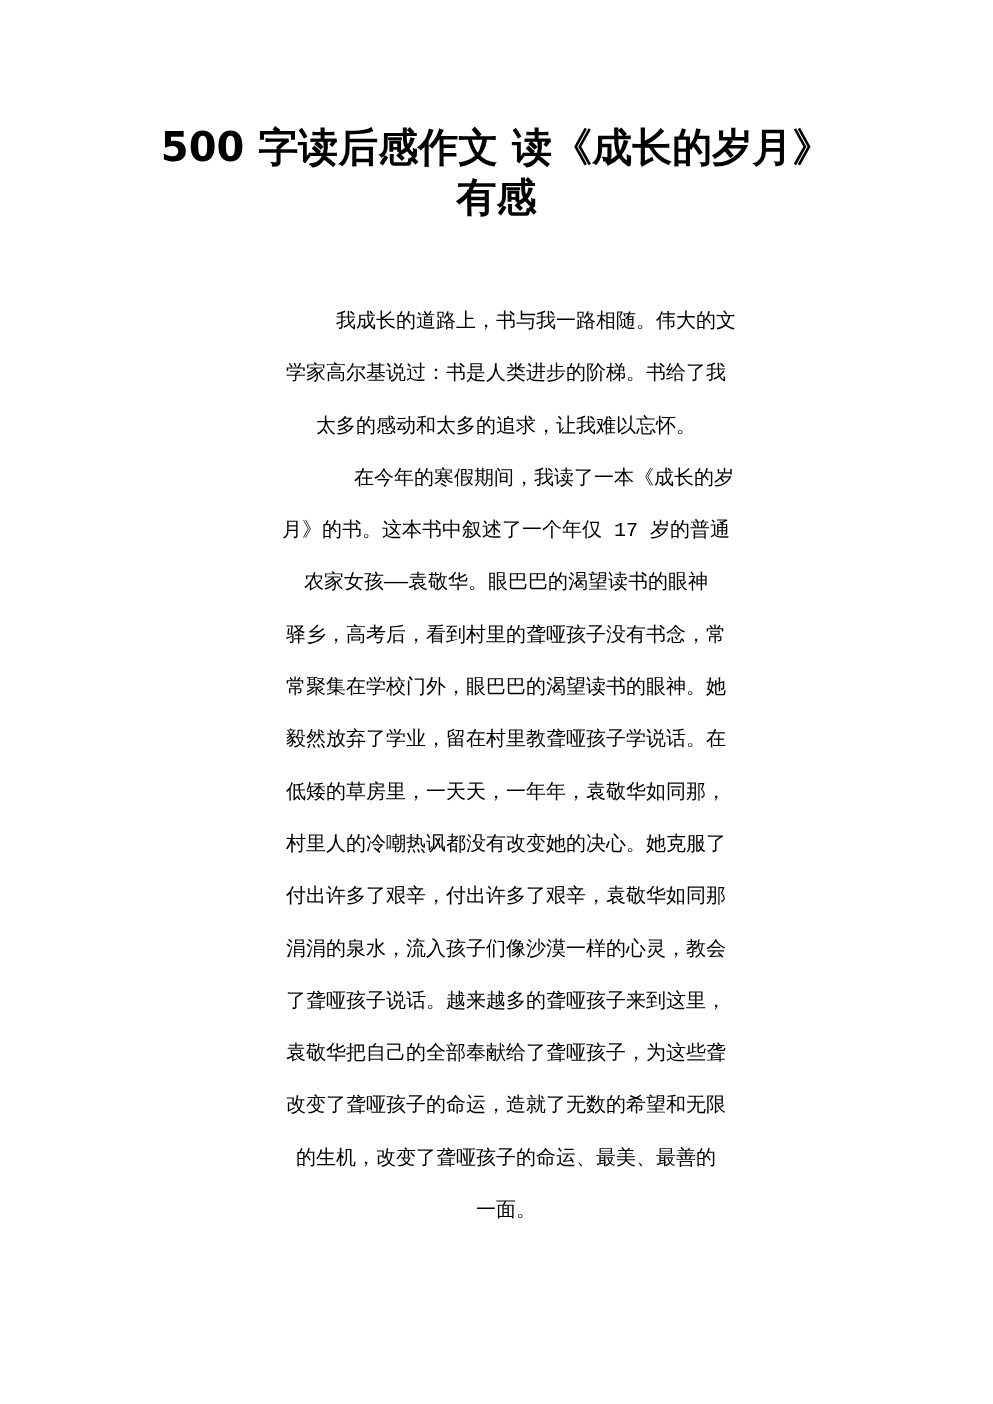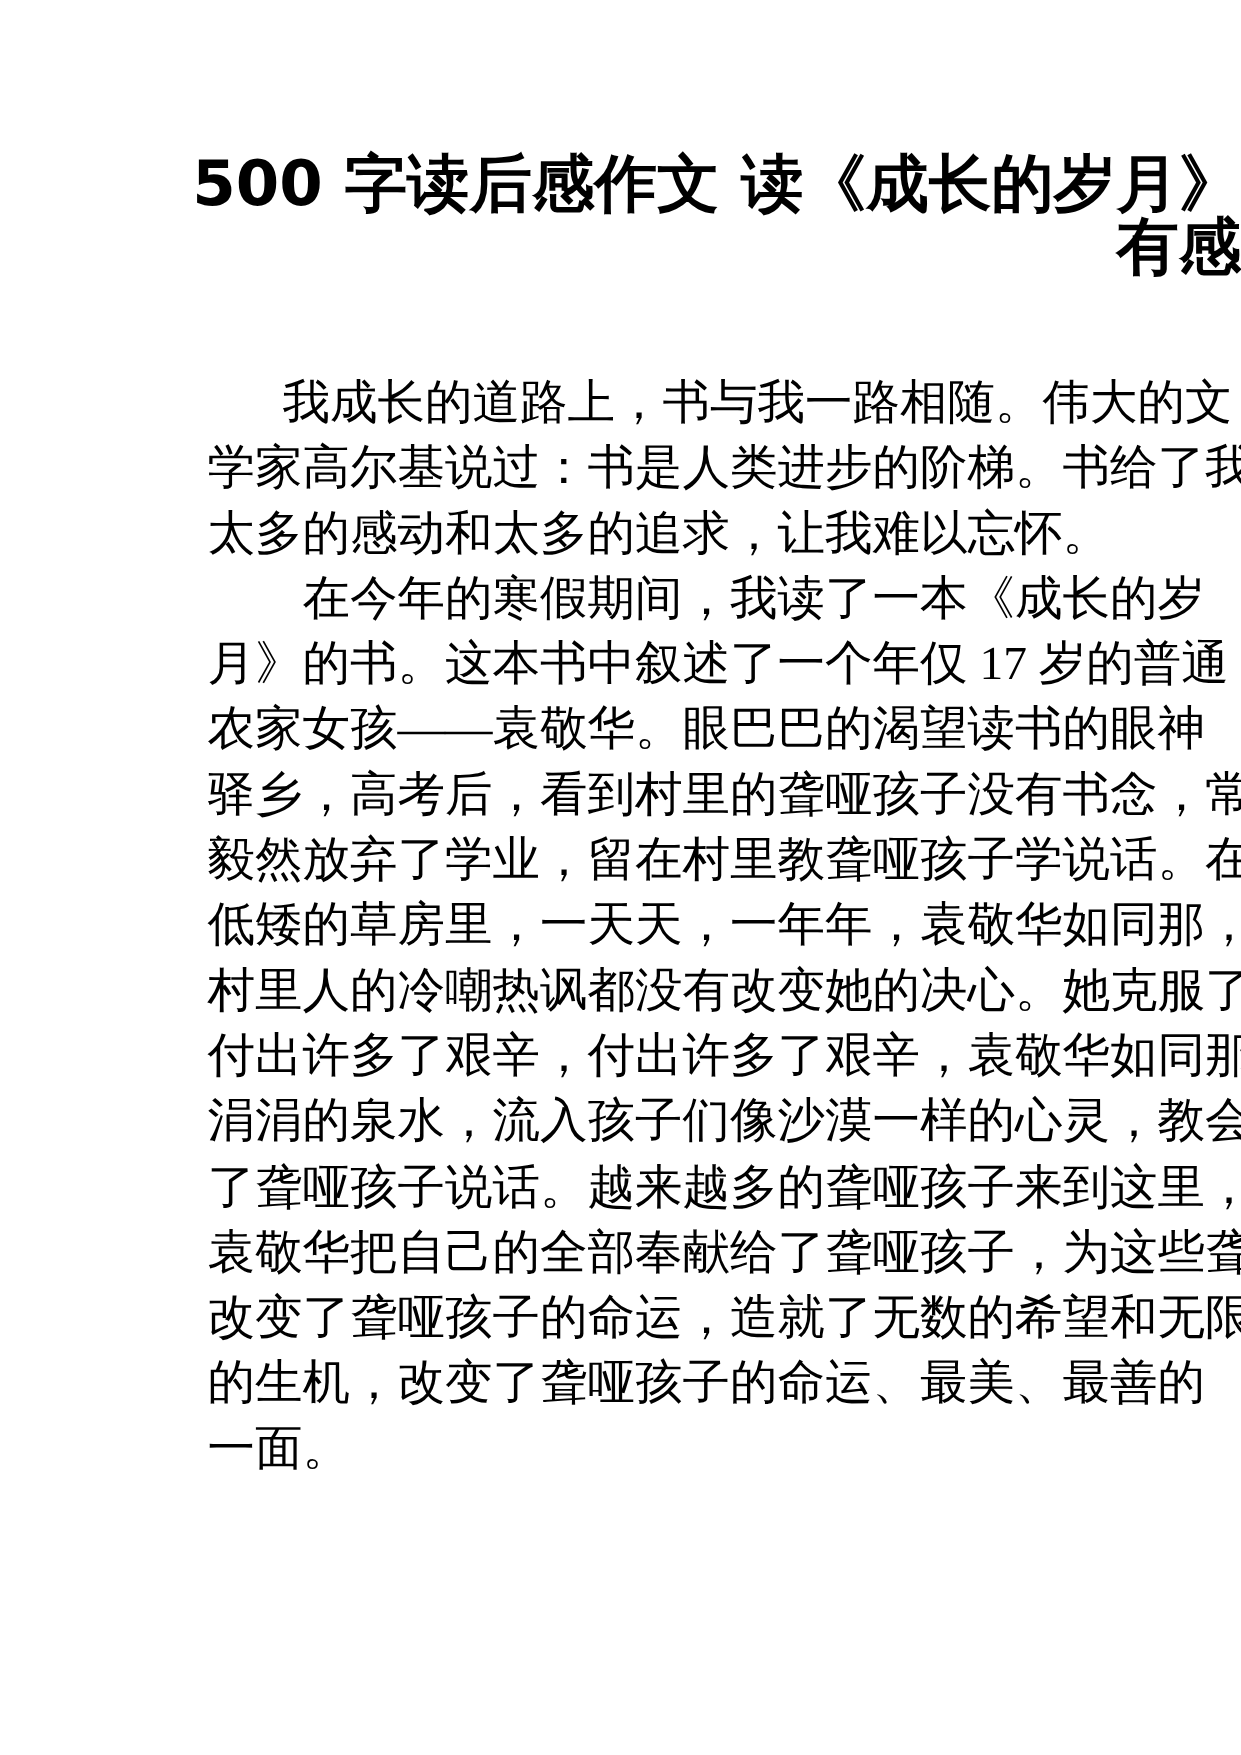--- a/index.html
+++ b/index.html
@@ -20,39 +20,40 @@
       top: 0;
       width: 993px;
       height: 1404px;
       background: #ffffff;
     }
     .title {
       position: absolute;
       left: 0;
       top: 122px;
       width: 993px;
-      text-align: right;
+      text-align: center;
       font-family: "DejaVu Sans", "Liberation Sans", sans-serif;
       font-weight: bold;
-      font-size: 50px;
+      font-size: 40px;
       line-height: 50px;
       letter-spacing: 0px;
     }
     .title-line {
       display: block;
       white-space: nowrap;
     }
     .body-text {
       position: absolute;
       left: 166px;
       top: 296px;
       width: 680px;
-      font-family: Liberation Serif, serif;
-      font-size: 38px;
+      font-family: Liberation Mono, monospace;
+      font-size: 20px;
       line-height: 52px;
+      text-align: center;
     }
     .line {
       display: block;
       white-space: nowrap;
       height: 52.3px;
     }
     .indent-1 { padding-left: 60px; }
     .indent-2 { padding-left: 76px; }
   </style>
 </head>
@@ -69,20 +70,21 @@
     <div>
       <span class="line indent-1">我成长的道路上，书与我一路相随。伟大的文</span>
       <span class="line">学家高尔基说过：书是人类进步的阶梯。书给了我</span>
       <span class="line">太多的感动和太多的追求，让我难以忘怀。</span>
     </div>
     <div>
       <span class="line indent-2">在今年的寒假期间，我读了一本《成长的岁</span>
       <span class="line">月》的书。这本书中叙述了一个年仅 17 岁的普通</span>
       <span class="line">农家女孩——袁敬华。眼巴巴的渴望读书的眼神</span>
       <span class="line">驿乡，高考后，看到村里的聋哑孩子没有书念，常</span>
+      <span class="line">常聚集在学校门外，眼巴巴的渴望读书的眼神。她</span>
       <span class="line">毅然放弃了学业，留在村里教聋哑孩子学说话。在</span>
       <span class="line">低矮的草房里，一天天，一年年，袁敬华如同那，</span>
       <span class="line">村里人的冷嘲热讽都没有改变她的决心。她克服了</span>
       <span class="line">付出许多了艰辛，付出许多了艰辛，袁敬华如同那</span>
       <span class="line">涓涓的泉水，流入孩子们像沙漠一样的心灵，教会</span>
       <span class="line">了聋哑孩子说话。越来越多的聋哑孩子来到这里，</span>
       <span class="line">袁敬华把自己的全部奉献给了聋哑孩子，为这些聋</span>
       <span class="line">改变了聋哑孩子的命运，造就了无数的希望和无限</span>
       <span class="line">的生机，改变了聋哑孩子的命运、最美、最善的</span>
       <span class="line">一面。</span>

